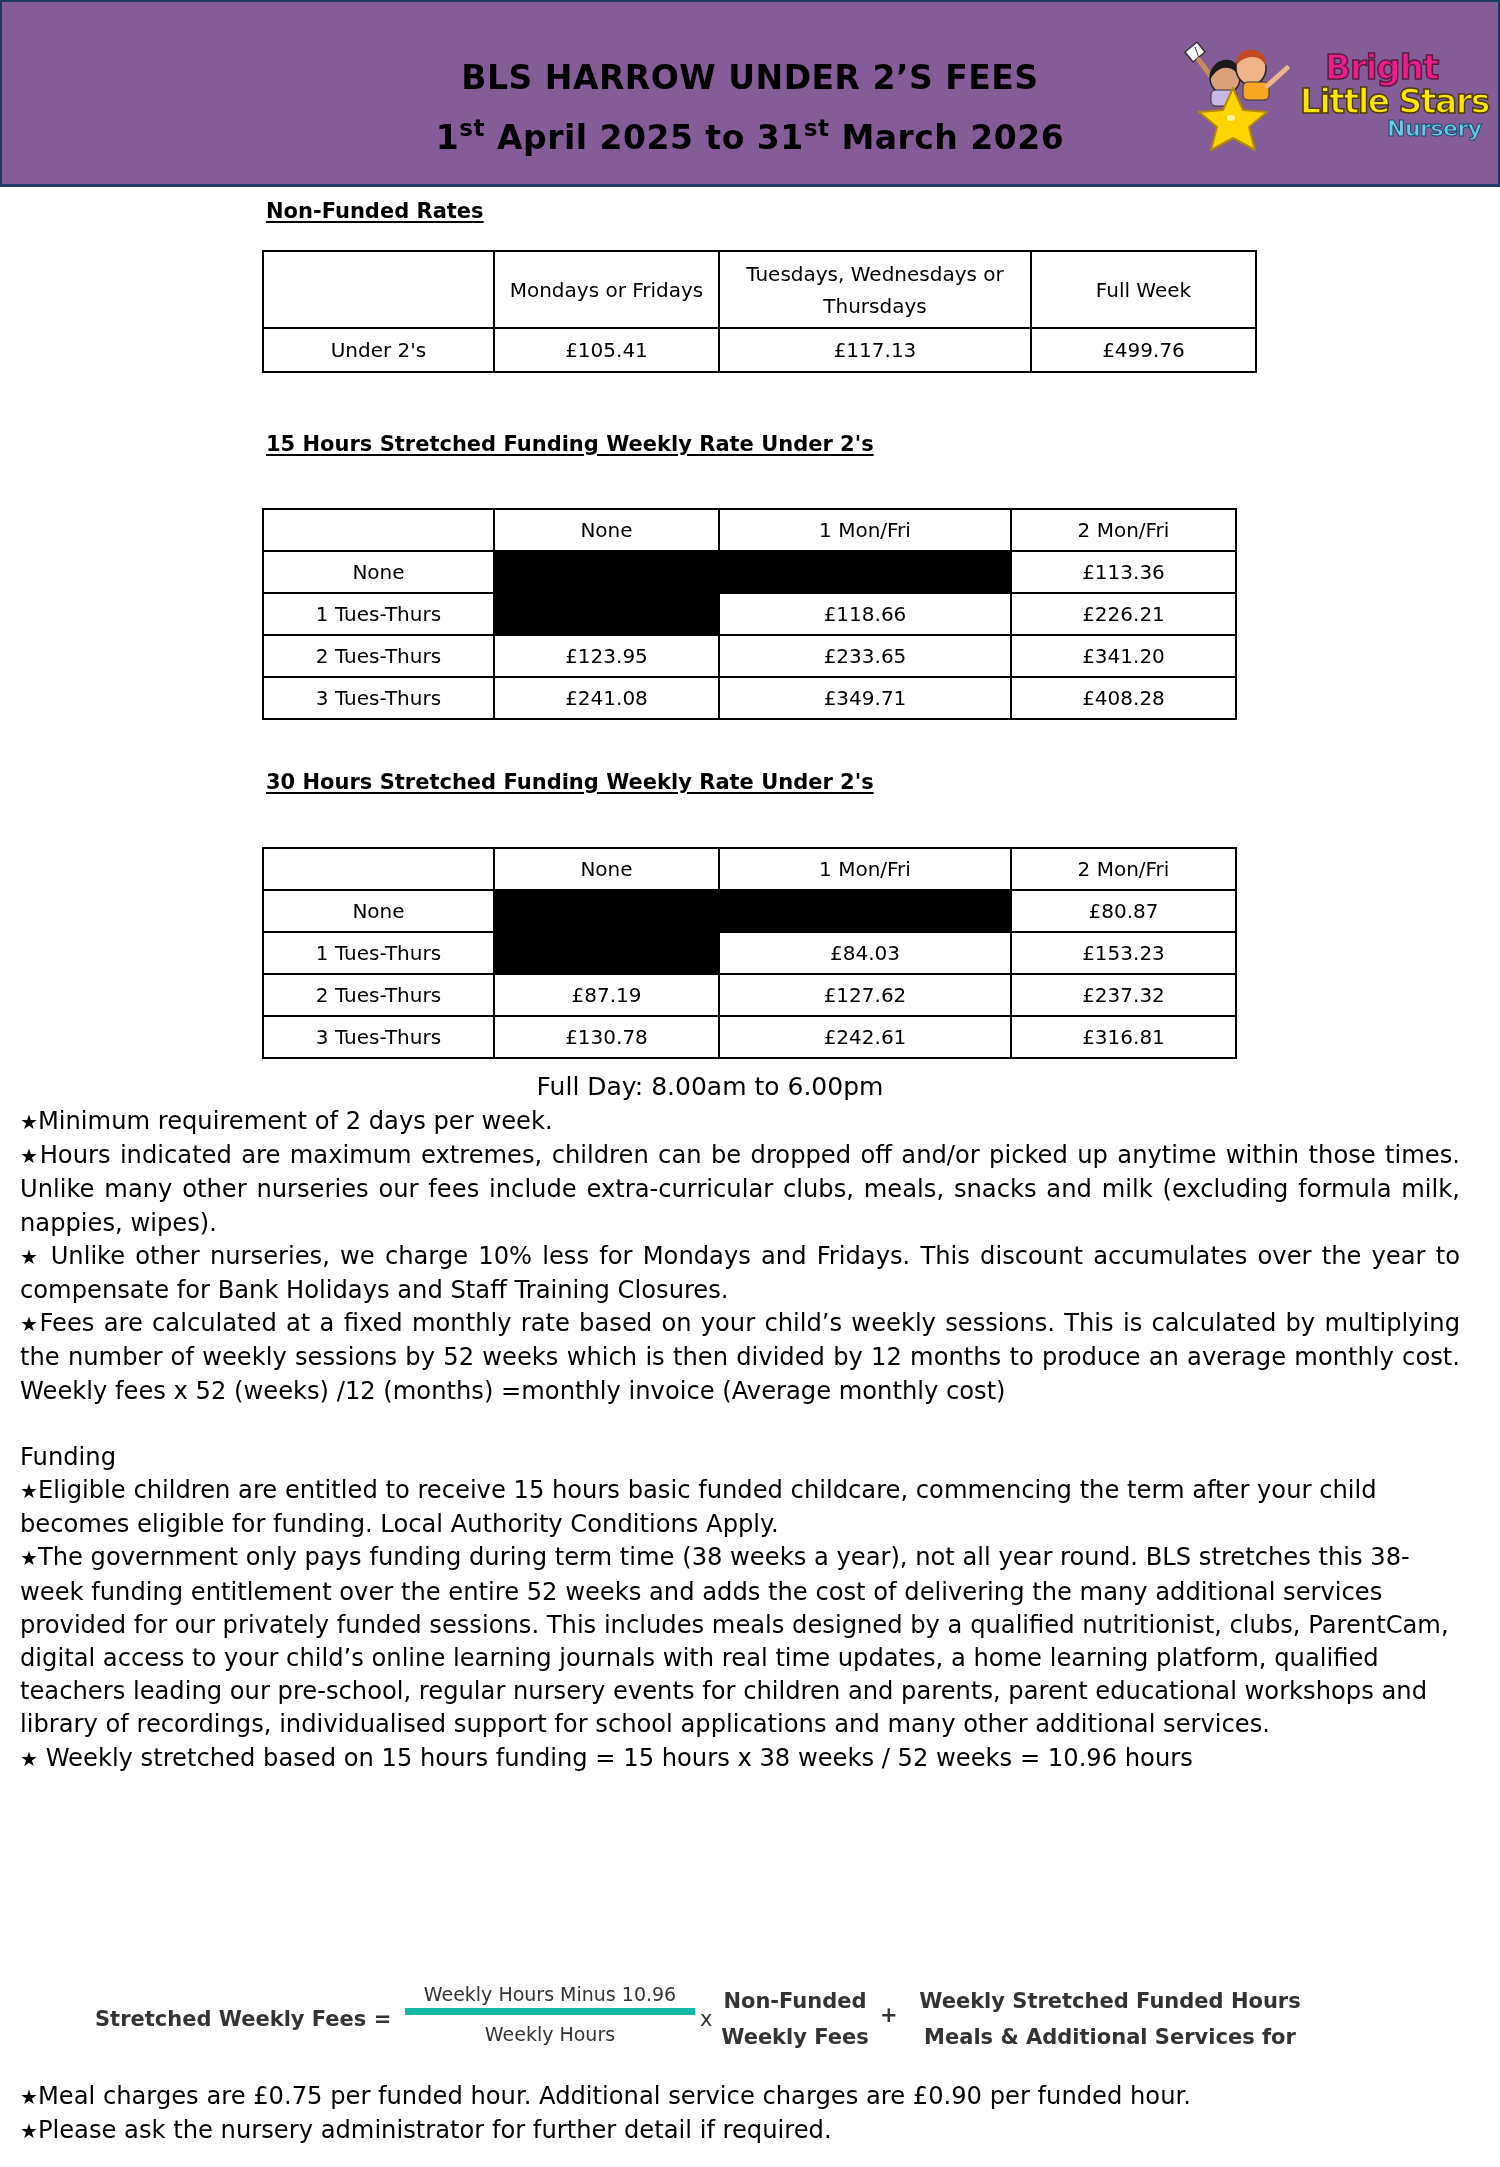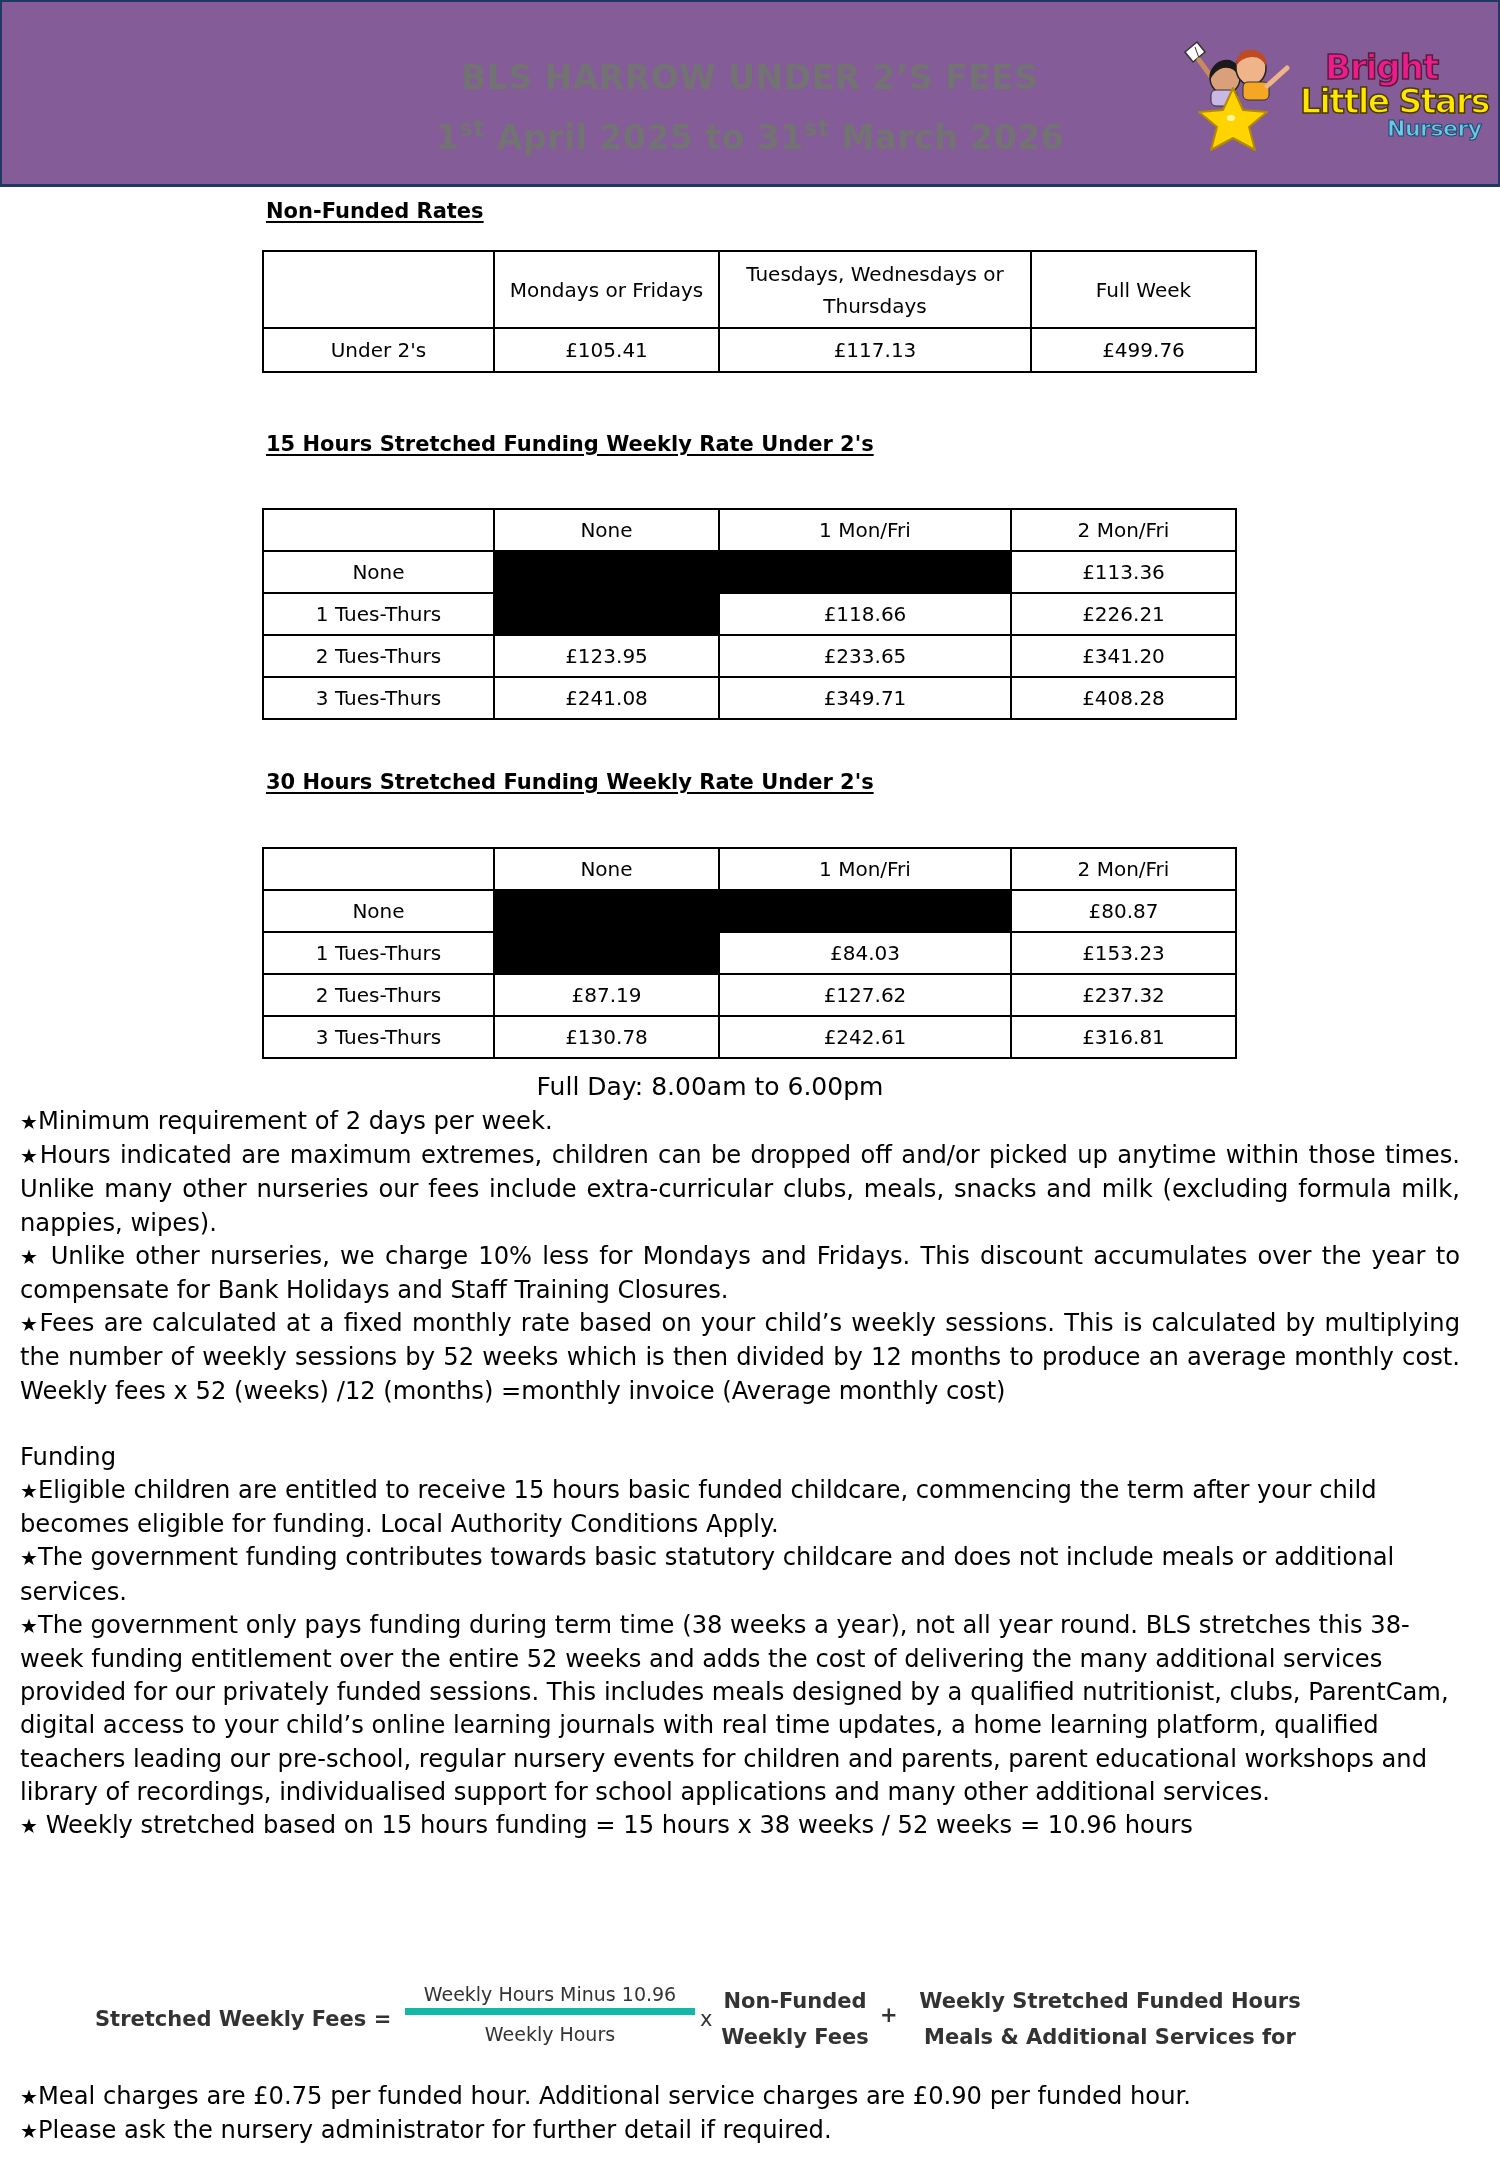--- a/index.html
+++ b/index.html
@@ -1,20 +1,20 @@
 <!DOCTYPE html>
 <html><head>
 <meta charset="utf-8">
 <style>
   html, body { margin: 0; padding: 0; background: #ffffff; }
   body { width: 1500px; height: 2167px; position: relative; overflow: hidden;
          font-family: "DejaVu Sans", sans-serif; color: #000; }
   .header { position: absolute; left: 0; top: 0; width: 1496px; height: 182px;
             background: #845c98; border: 2px solid #1f3864; border-top-width: 2px; border-bottom-width: 3px; }
-  .title { position: absolute; left: 0; width: 1500px; text-align: center; color: #737373;
+  .title { position: absolute; left: 0; width: 1500px; text-align: center; color: #000000;
            font-family: "DejaVu Sans", sans-serif; font-weight: bold; font-size: 33px; letter-spacing: 0.5px; }
   .title1 { top: 58px; }
   .title2 { top: 118px; }
   .title sup { font-size: 23px; vertical-align: 13px; line-height: 0; }
   .logo { position: absolute; left: 1175px; top: 30px; width: 315px; height: 125px; }
   .logo-text { position: absolute; font-family: "DejaVu Sans", sans-serif; font-weight: bold; line-height: 1; }
   .lt-bright { left: 150px; top: 20px; font-size: 34px; color: #ec1c8c; -webkit-text-stroke: 1.5px #5a1a3a; letter-spacing: -1px; }
   .lt-little { left: 125px; top: 55px; font-size: 33px; color: #ffe600; -webkit-text-stroke: 1.5px #4a3a00; letter-spacing: -1.5px; }
   .lt-nursery { left: 212px; top: 88px; font-size: 22px; color: #6cc8e8; -webkit-text-stroke: 1px #1b4a6a; letter-spacing: -0.5px; }
 
@@ -173,21 +173,20 @@
 <div class="fullday">Full Day: 8.00am to 6.00pm</div>
 
 <div class="body-text" style="top:1105px;">
   <p class="p left"><span class="star">★</span><span>Minimum requirement of 2 days per week.</span></p>
   <p class="p"><span class="star">★</span><span>Hours indicated are maximum extremes, children can be dropped off and/or picked up anytime within those times. Unlike many other nurseries our fees include extra-curricular clubs, meals, snacks and milk (excluding formula milk, nappies, wipes).</span></p>
   <p class="p"><span class="star">★</span><span> Unlike other nurseries, we charge 10% less for Mondays and Fridays. This discount accumulates over the year to compensate for Bank Holidays and Staff Training Closures.</span></p>
   <p class="p"><span class="star">★</span><span>Fees are calculated at a fixed monthly rate based on your child’s weekly sessions. This is calculated by multiplying the number of weekly sessions by 52 weeks which is then divided by 12 months to produce an average monthly cost.  Weekly fees x 52 (weeks) /12 (months) =monthly invoice (Average monthly cost)</span></p>
   <div class="spacer"></div>
   <p class="p left">Funding</p>
   <p class="p left"><span class="star">★</span><span>Eligible children are entitled to receive 15 hours basic funded childcare, commencing the term after your child becomes eligible for funding. Local Authority Conditions Apply.</span></p>
-  <p class="p left"><span class="star">★</span><span>The government funding contributes towards basic statutory childcare and does not include meals or additional services.</span></p>
   <p class="p left"><span class="star">★</span><span>The government only pays funding during term time (38 weeks a year), not all year round. BLS stretches this 38-week funding entitlement over the entire 52 weeks and adds the cost of delivering the many additional services provided for our privately funded sessions. This includes meals designed by a qualified nutritionist, clubs, ParentCam, digital access to your child’s online learning journals with real time updates, a home learning platform, qualified teachers leading our pre-school, regular nursery events for children and parents, parent educational workshops and library of recordings, individualised support for school applications and many other additional services.</span></p>
   <p class="p left"><span class="star">★</span><span> Weekly stretched based on 15 hours funding  = 15 hours x 38 weeks / 52 weeks = 10.96 hours</span></p>
 </div>
 
 <div class="formula">
   <div class="f-lhs">Stretched Weekly Fees =</div>
   <div class="f-frac">
     <div class="f-num">Weekly Hours Minus 10.96</div>
     <div class="f-den">Weekly Hours</div>
   </div>

